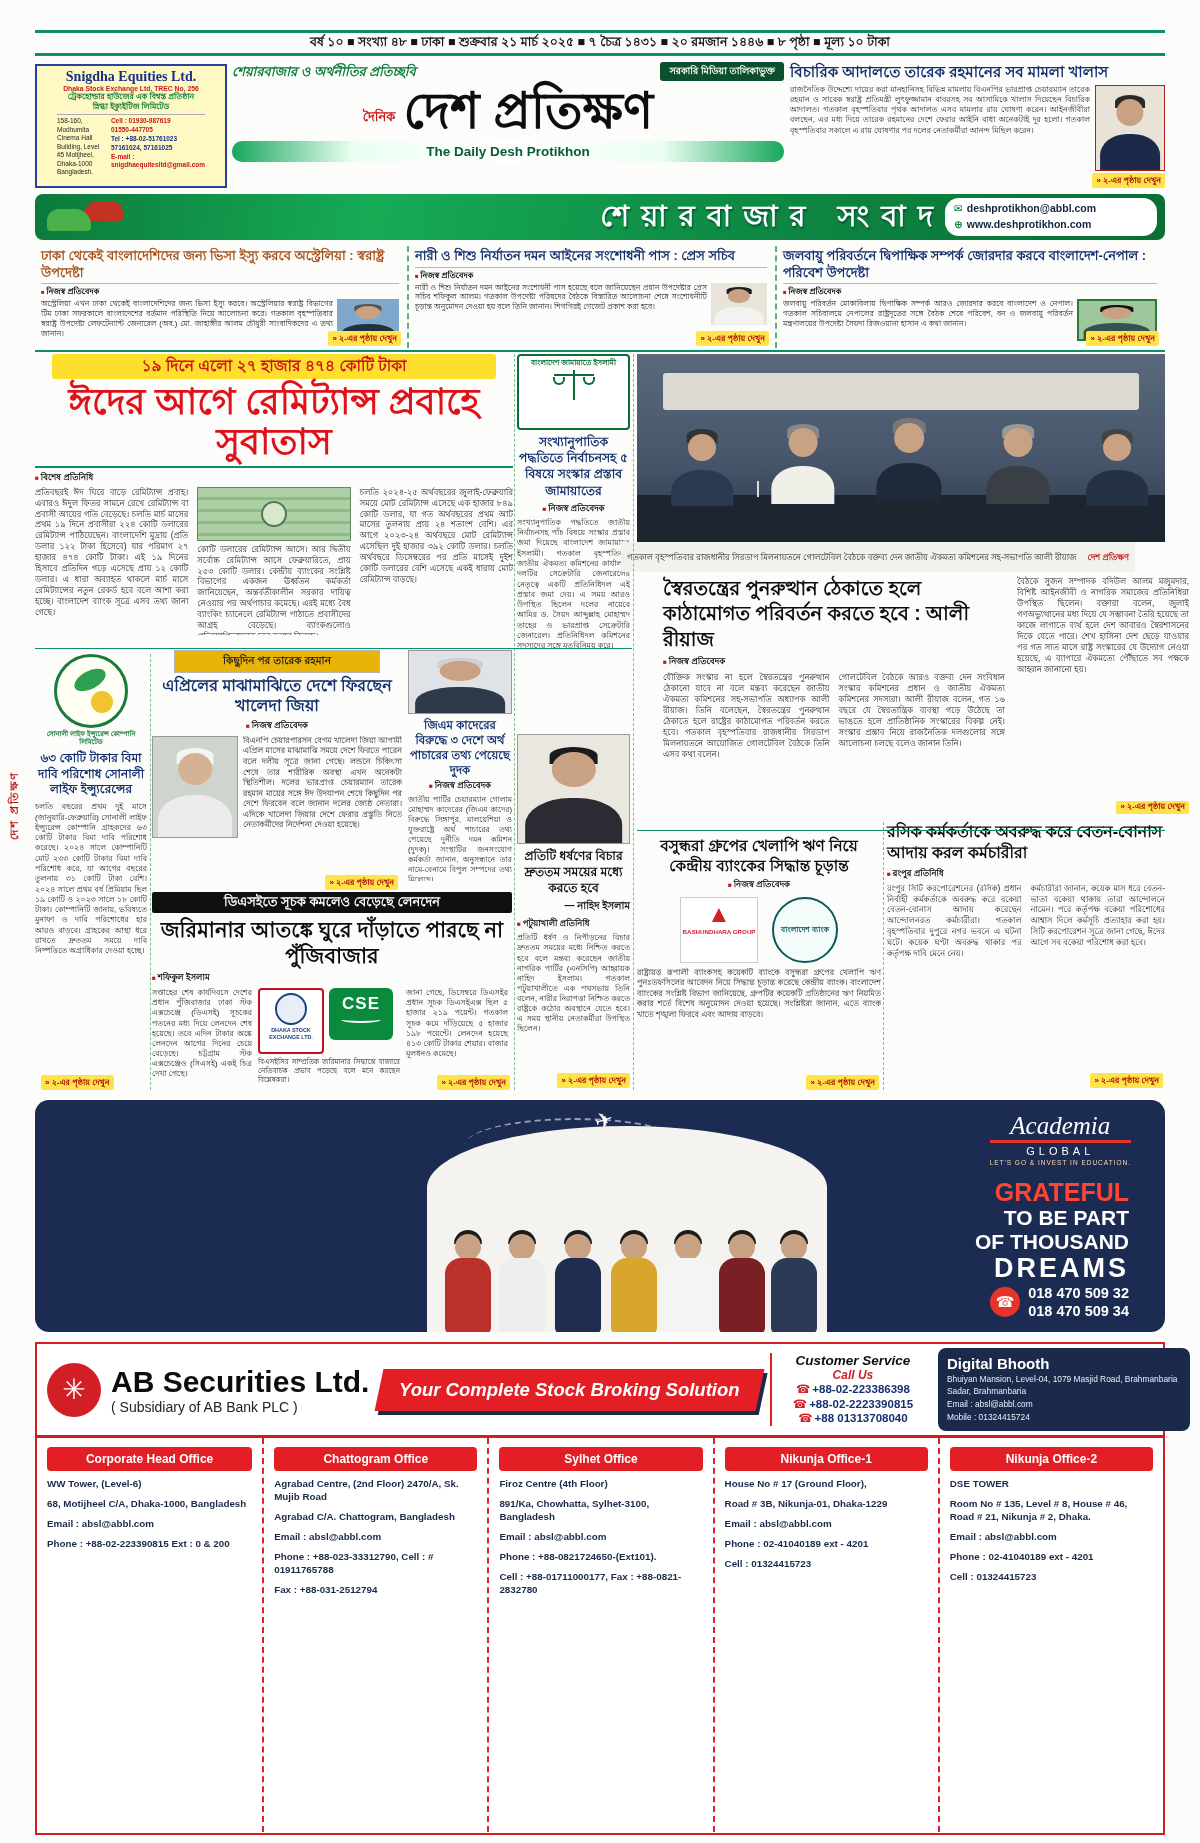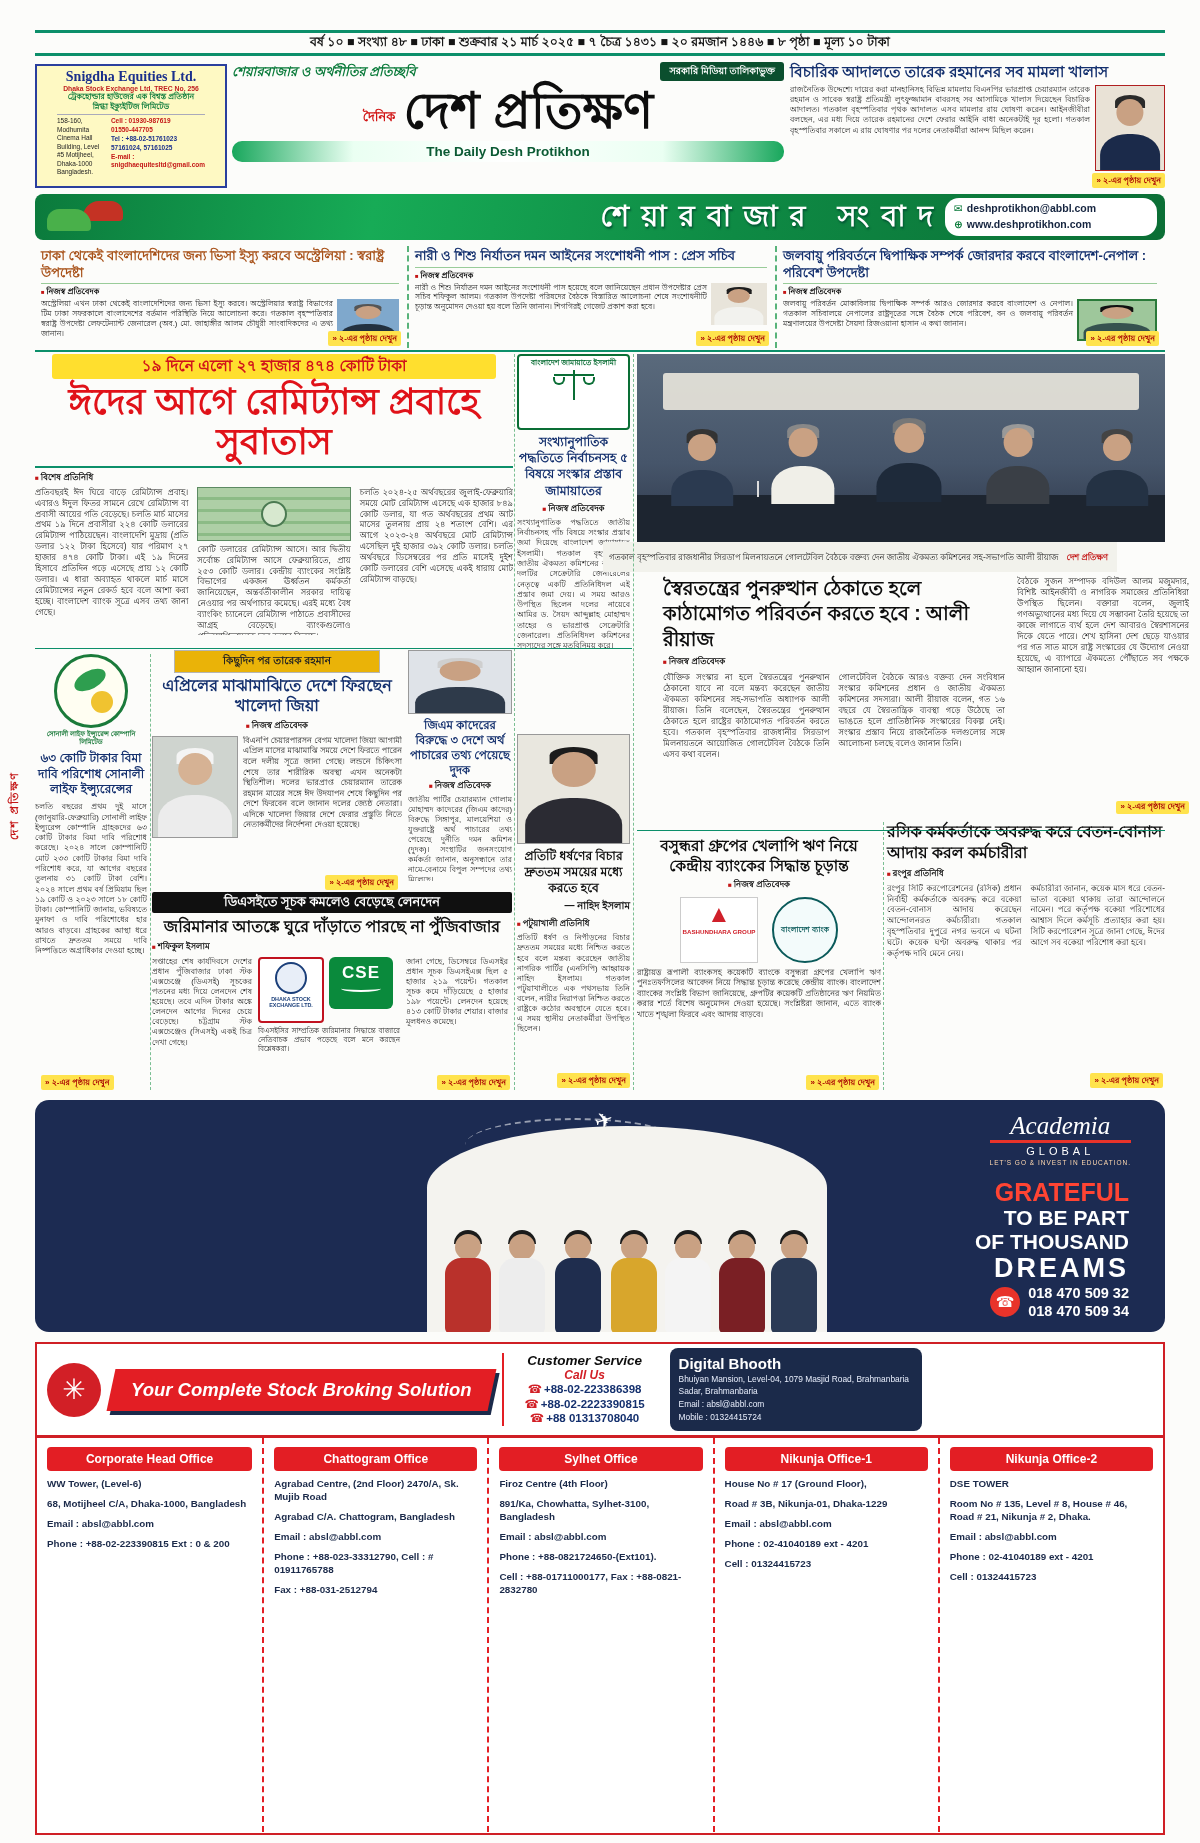--- a/index.html
+++ b/index.html
@@ -84,21 +84,21 @@
 .scale .pan{position:absolute;top:7px;width:12px;height:8px;border:2px solid #0a6e35;border-top:none;border-radius:0 0 12px 12px;}
 .scale .pl{left:-1px;}.scale .pr{right:-1px;}
 .jm-head{margin-top:4px;font-size:12.3px;font-weight:bold;color:#14306e;line-height:1.32;text-align:center;}
 .jm-by{margin-top:3px;text-align:center;}
 .jm-body{margin-top:2px;font-size:7.8px;line-height:1.32;color:#222;height:168px;overflow:hidden;}
 
 .scene{left:637px;top:354px;width:528px;height:188px;background:linear-gradient(#5a6a7c,#46556a 58%,#2c3648);overflow:hidden;}
 .scene .bannerline{position:absolute;top:10%;left:5%;right:5%;height:20%;background:#eae7dd;opacity:.9;border-radius:3px;}
 .scene .table{position:absolute;bottom:0;left:0;right:0;height:25%;background:#1d2530;}
 .scene .mic{position:absolute;bottom:24%;width:2px;height:16px;background:#dcdcdc;}
-.caption{left:603px;top:542px;width:514px;height:30px;background:#f2f2ec;display:flex;align-items:center;gap:8px;padding:0 6px;font-size:8.3px;color:#222;line-height:1.25;}
+.caption{left:621px;top:542px;width:514px;height:30px;background:#f2f2ec;display:flex;align-items:center;gap:8px;padding:0 6px;font-size:8.3px;color:#222;line-height:1.25;justify-content:space-between;}
 .cap-credit{color:#c41616;font-weight:bold;white-space:nowrap;}
 .riaz{left:663px;top:576px;width:528px;height:238px;}
 .rz-grid{display:grid;grid-template-columns:342px 172px;gap:12px;height:100%;}
 .rz-head{font-size:19.5px;font-weight:bold;color:#0e0e0e;line-height:1.3;}
 .rz-by{margin-top:3px;}
 .rz-cols{display:flex;gap:9px;margin-top:3px;height:132px;overflow:hidden;}
 .rz-col{flex:1;font-size:8.3px;line-height:1.32;color:#222;}
 .rz-c3{position:relative;font-size:8.3px;line-height:1.32;color:#222;overflow:hidden;padding-bottom:14px;}
 .rz-more{position:absolute;right:0;bottom:0;}
 
@@ -129,21 +129,21 @@
 .nahid{left:517px;top:734px;width:113px;height:356px;}
 .nh-ph{width:113px;height:110px;border:1px solid #999;}
 .nh-head{margin-top:4px;font-size:12.2px;font-weight:bold;color:#101010;line-height:1.32;text-align:center;}
 .nh-att{text-align:right;font-size:10px;font-weight:bold;color:#101010;margin-top:2px;}
 .nh-by{margin-top:2px;}
 .nh-body{margin-top:2px;font-size:7.8px;line-height:1.3;color:#222;height:118px;overflow:hidden;}
 .nh-more{position:absolute;right:0;bottom:2px;}
 
 .dse{left:152px;top:892px;width:360px;height:198px;}
 .ds-strip{height:21px;background:#101010;color:#fff;display:flex;align-items:center;justify-content:center;font-size:13px;font-weight:bold;border-radius:2px;}
-.ds-head{text-align:center;font-size:16px;font-weight:bold;color:#0d0d0d;line-height:1.22;margin-top:4px;}
+.ds-head{text-align:center;font-size:21px;font-weight:bold;color:#0d0d0d;line-height:1.22;margin-top:4px;}
 .ds-by{margin-top:3px;}
 .ds-grid{display:grid;grid-template-columns:100px 142px 102px;gap:6px;margin-top:3px;height:108px;overflow:hidden;}
 .ds-col{font-size:7.8px;line-height:1.3;color:#222;}
 .ds-logos{display:flex;gap:5px;align-items:flex-start;}
 .dse-box{width:66px;height:66px;border:2px solid #c1121f;border-radius:4px;text-align:center;padding-top:3px;background:#fff;}
 .dse-circ{width:32px;height:32px;margin:0 auto;border:2px solid #1b3f7a;border-radius:50%;background:#e8eef8;}
 .dse-lbl{font-size:5.4px;font-weight:bold;color:#1b3f7a;line-height:1.2;margin-top:2px;}
 .cse-box{width:64px;height:52px;background:#0a8a3c;border-radius:6px;color:#fff;text-align:center;padding-top:6px;}
 .cse-t{font-size:17px;font-weight:bold;letter-spacing:1px;}
 .cse-w{width:40px;height:7px;margin:2px auto 0;border-bottom:2px solid #fff;border-radius:50%;}
@@ -566,20 +566,24 @@
       <div class="st-ph-nums">
         <div>018 470 509 32</div>
         <div>018 470 509 34</div>
       </div>
     </div>
   </div>
 
   <div class="abad abs">
     <div class="ab-top">
       <div class="ab-logo">✳</div>
+      <div class="ab-nm">
+        <div class="ab-name">AB Securities Ltd.</div>
+        <div class="ab-sub">( Subsidiary of AB Bank PLC )</div>
+      </div>
       <div class="ab-ribbon"><span>Your Complete Stock Broking Solution</span></div>
       <div class="ab-cs">
         <div class="ab-cs-t">Customer Service</div>
         <div class="ab-call">Call Us</div>
         <div class="ab-ph"><span class="ic">☎</span><span>+88-02-223386398</span></div>
         <div class="ab-ph"><span class="ic">☎</span><span>+88-02-2223390815</span></div>
         <div class="ab-ph"><span class="ic">☎</span><span>+88 01313708040</span></div>
       </div>
       <div class="ab-digital">
         <div class="ab-d-t">Digital Bhooth</div>

